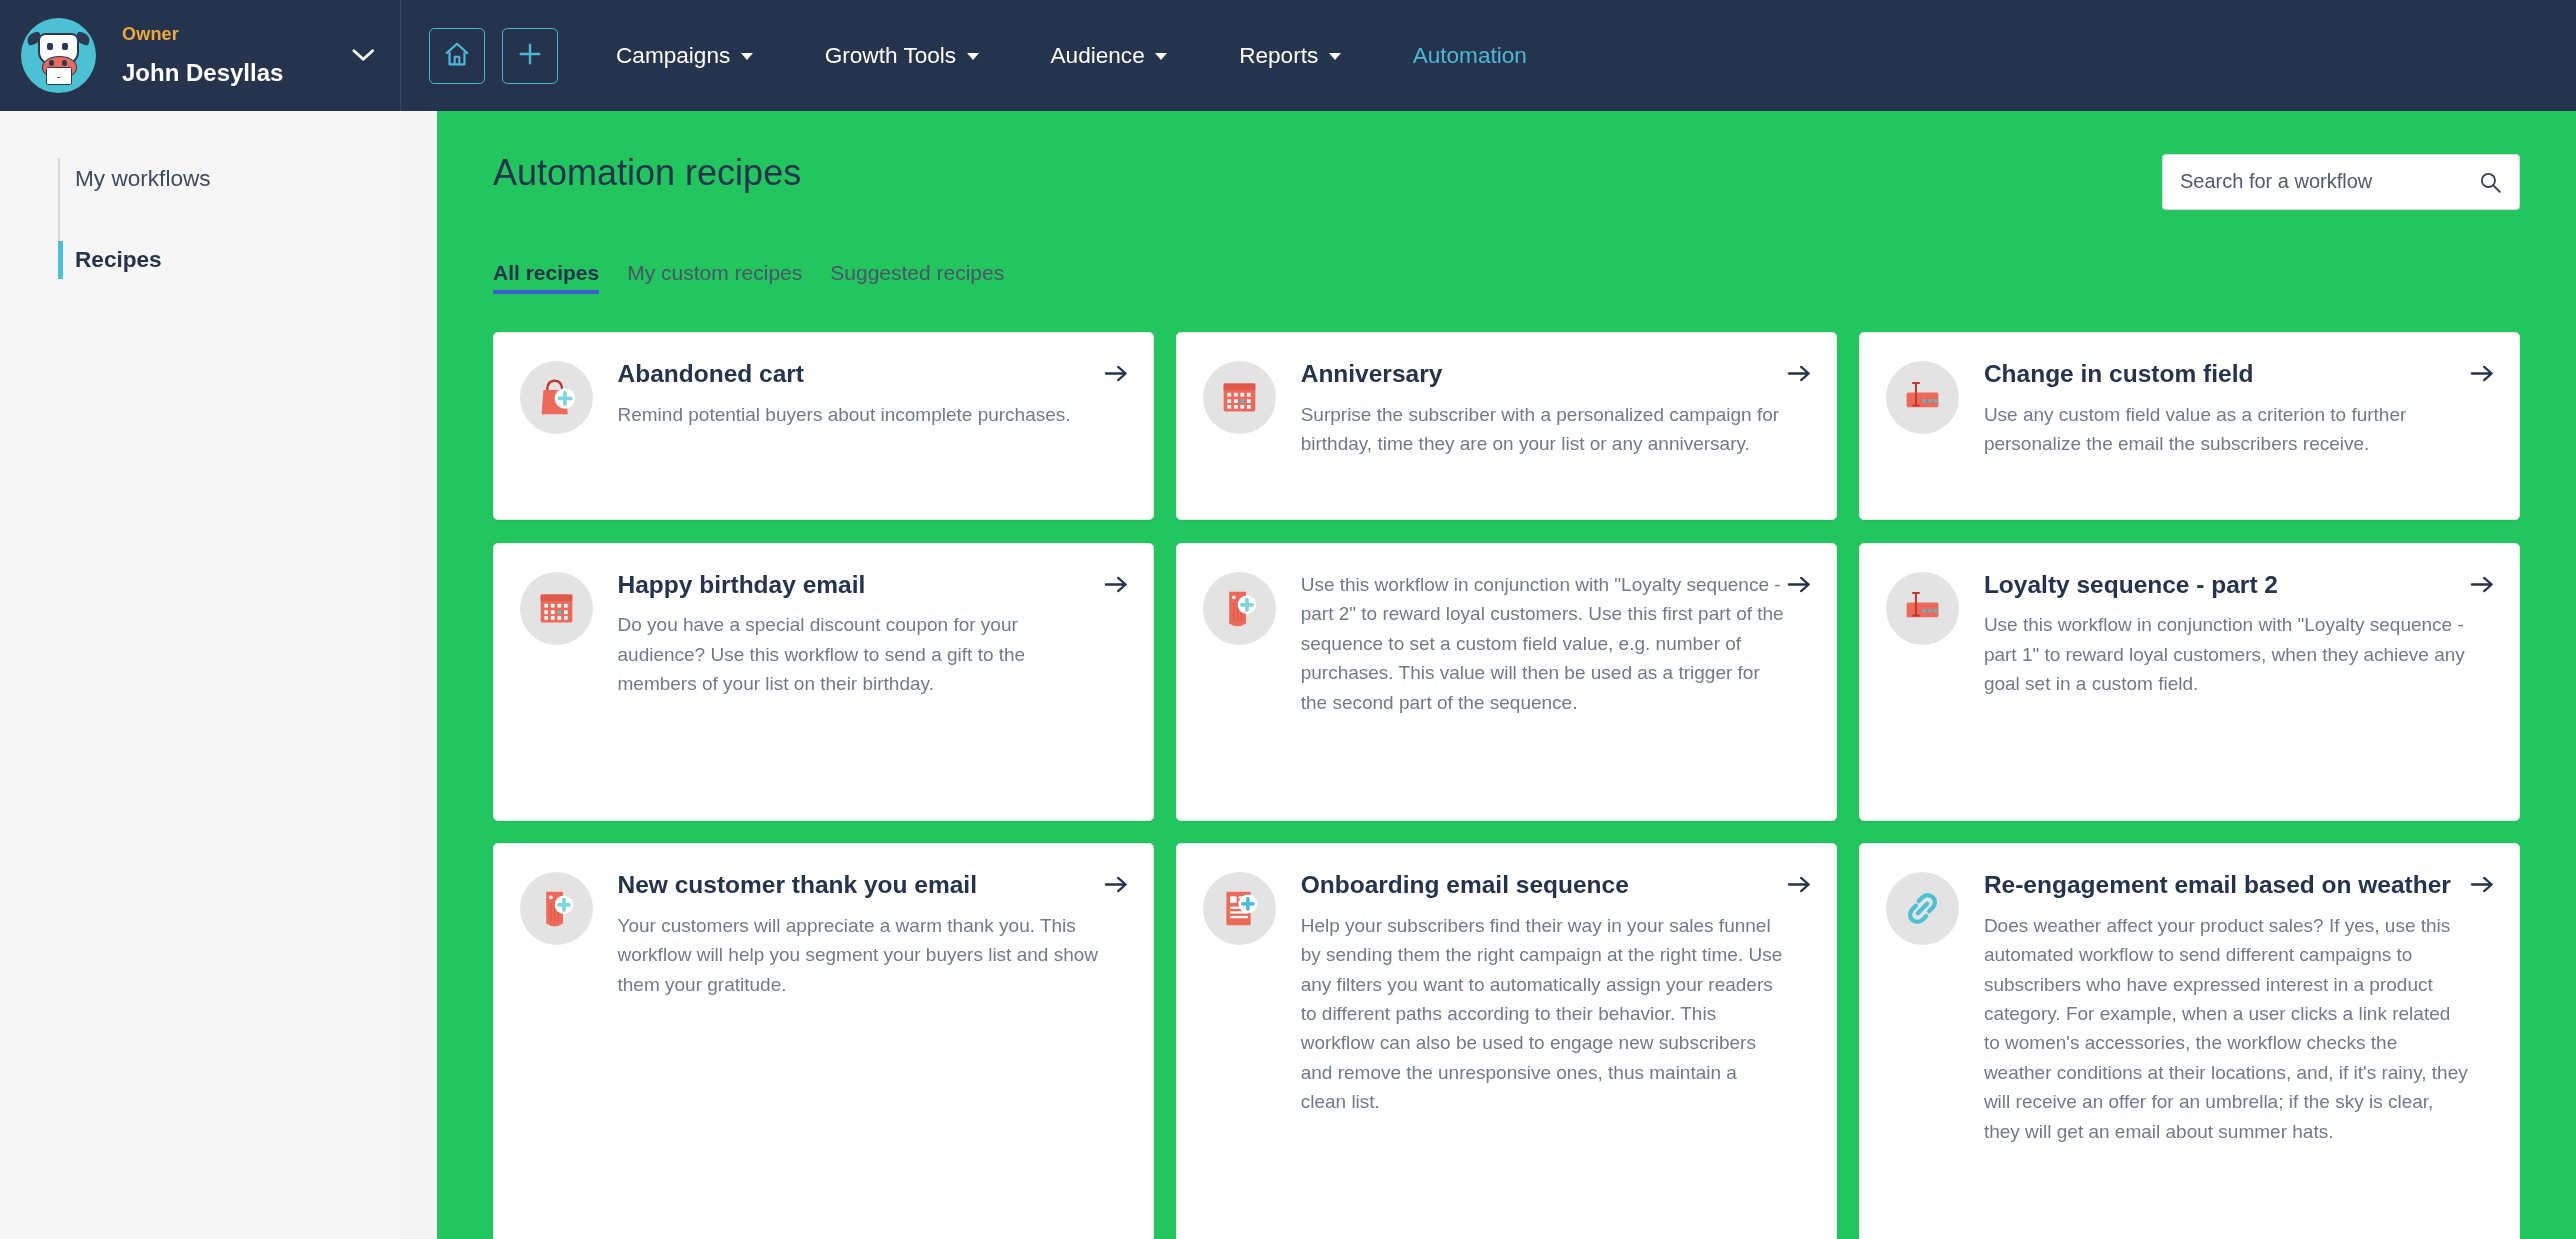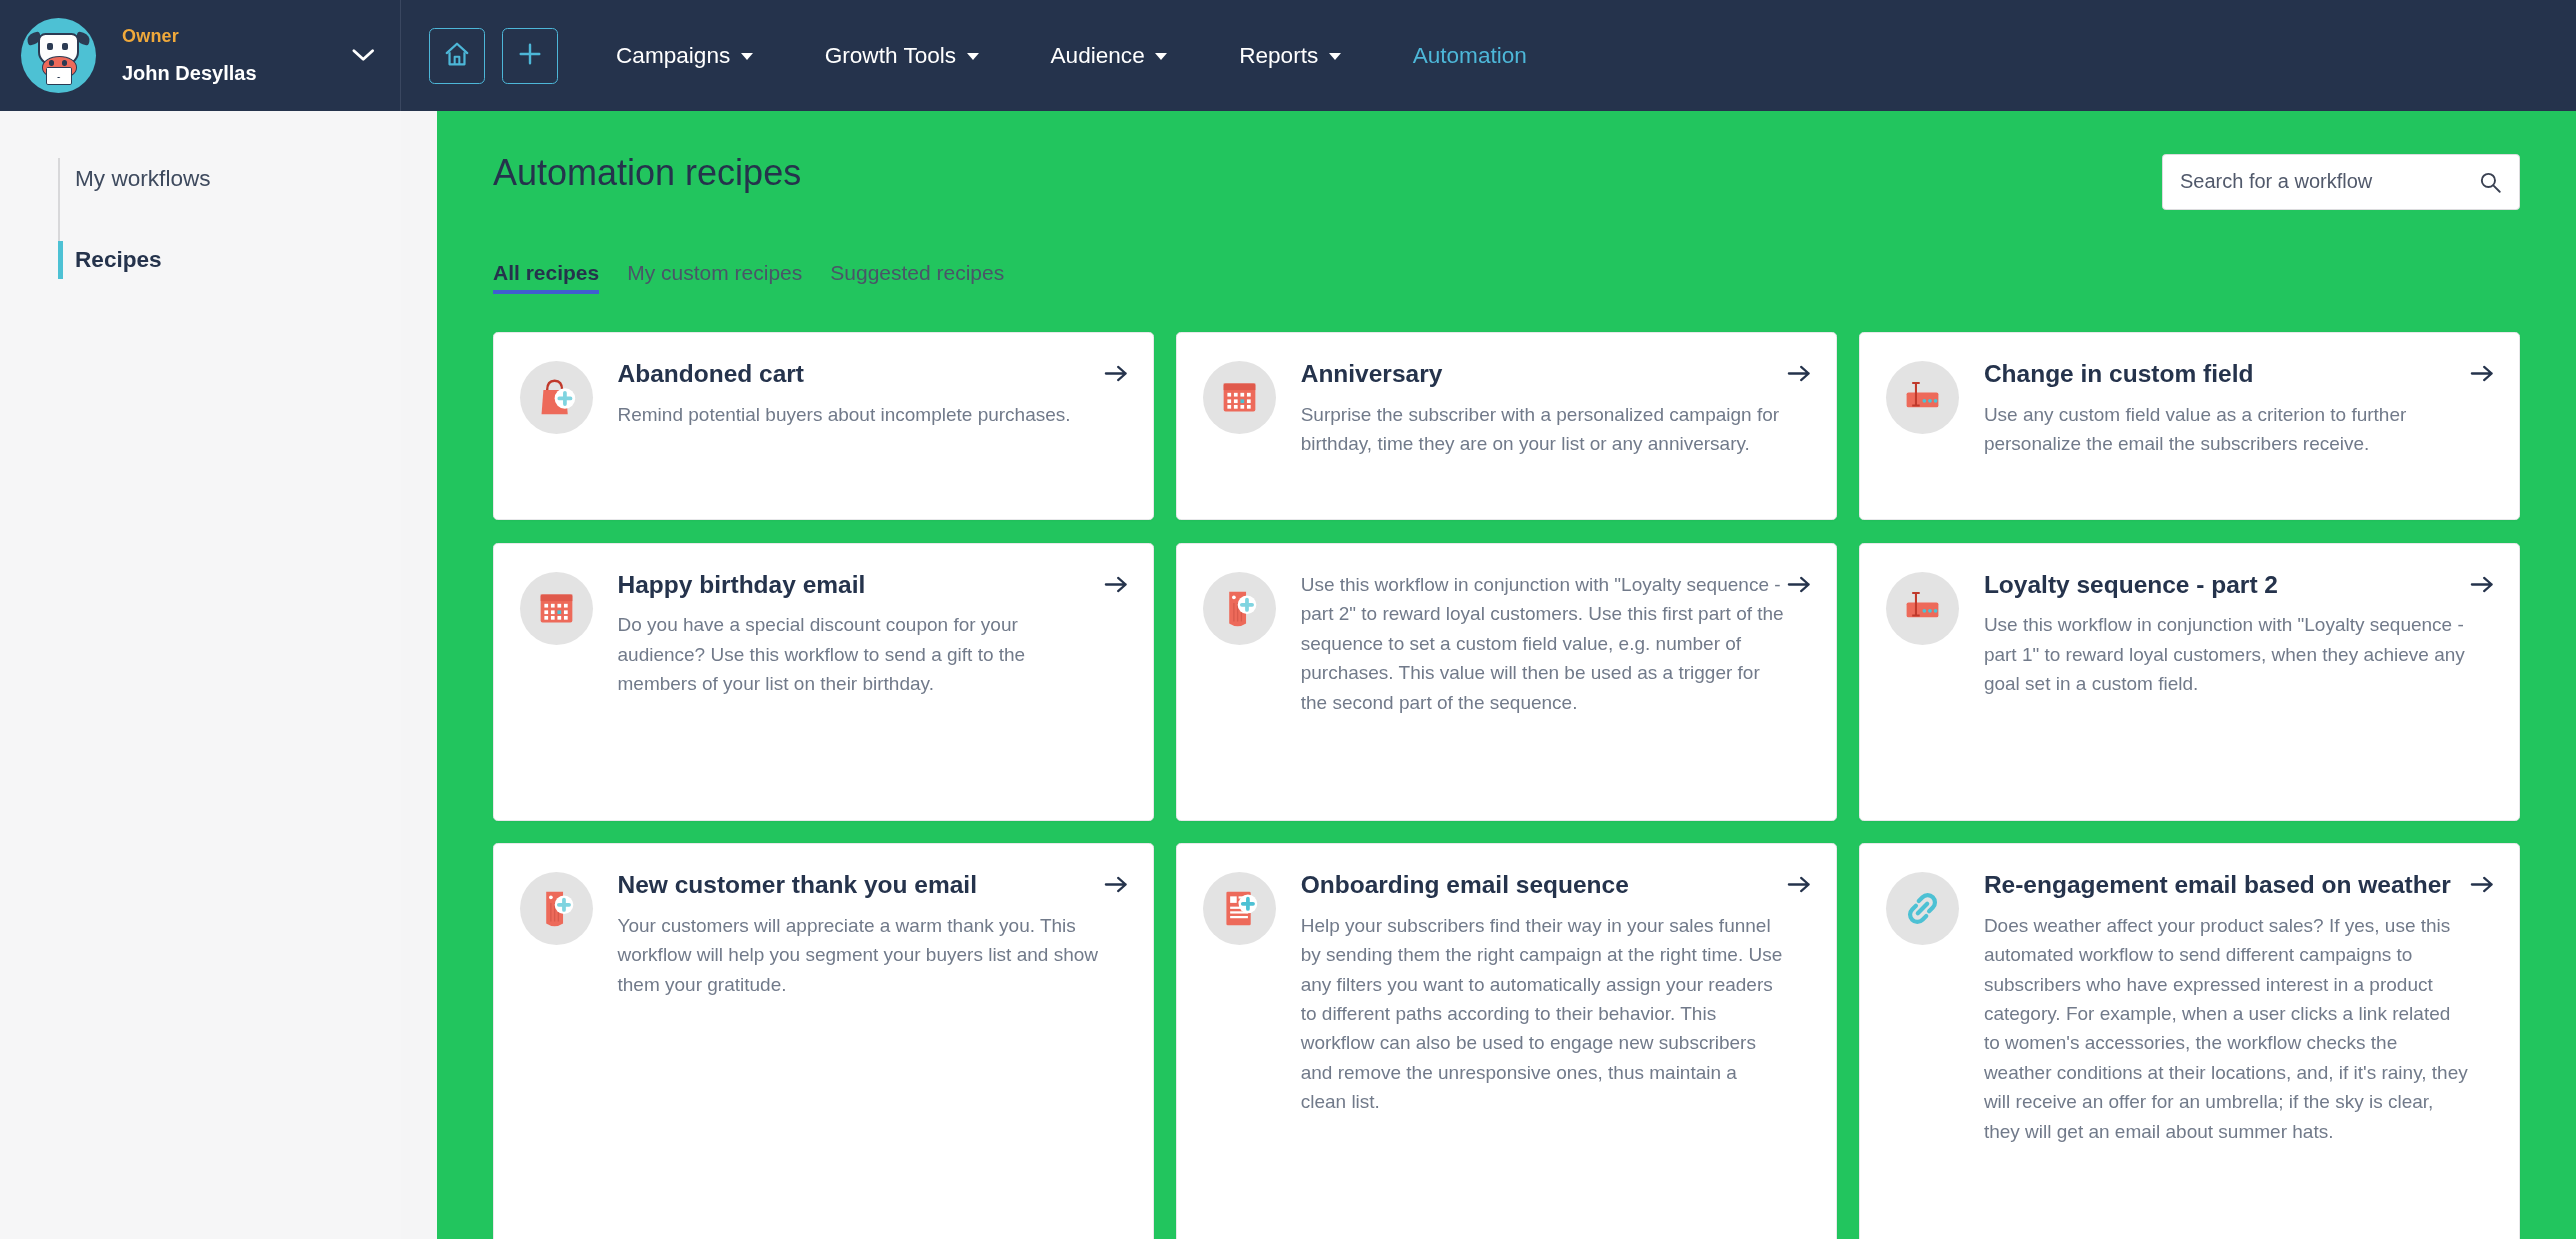--- a/index.html
+++ b/index.html
@@ -105,21 +105,21 @@
   }
   .owner-label {
     color: #f0a93b;
     font-size: 18px;
     font-weight: bold;
     letter-spacing: 0.2px;
     margin-bottom: 5.6px;
   }
   .owner-name {
     color: #ffffff;
-    font-size: 20px;
+    font-size: 24px;
     font-weight: bold;
     margin-top: 9px;
   }
   .chev-down {
     margin-right: 24.5px;
     align-self: center;
     color: #ffffff;
     font-size: 21px;
     line-height: 1;
   }

